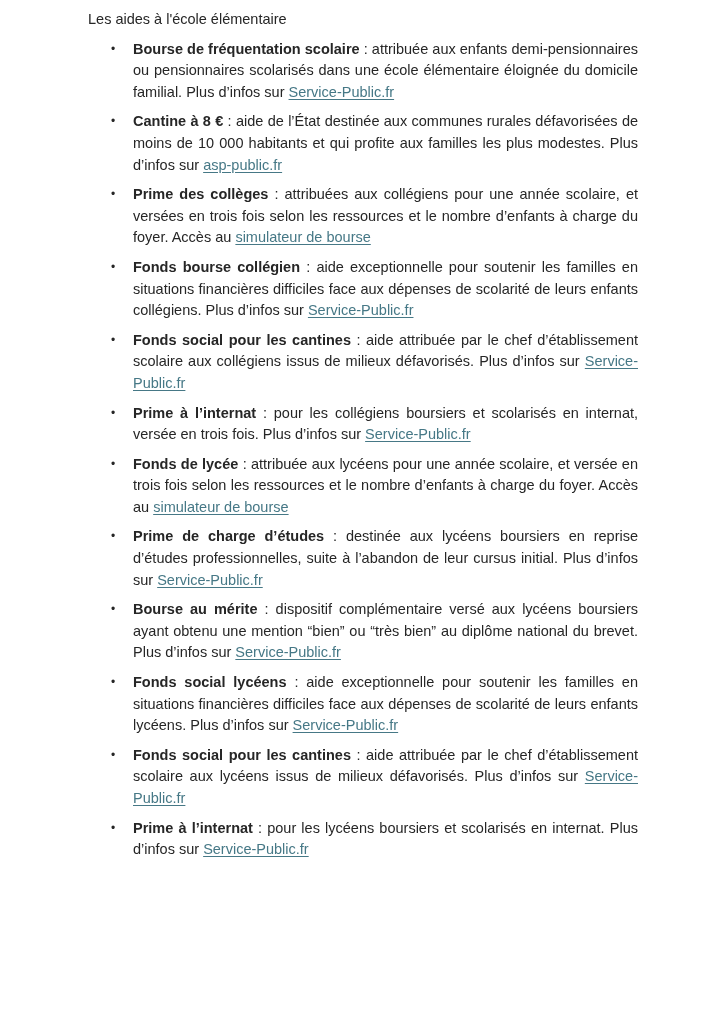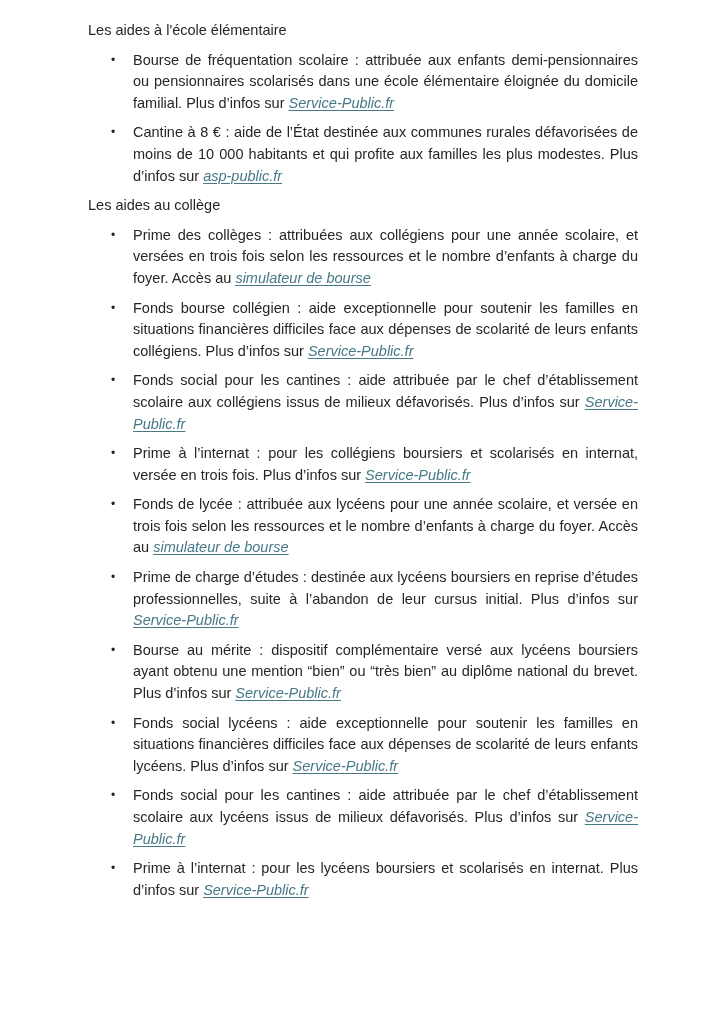--- a/index.html
+++ b/index.html
@@ -9,21 +9,21 @@
   }
   html, body { margin: 0; padding: 0; }
   body {
     width: 724px; height: 1024px;
     background: var(--background);
     overflow: hidden;
   }
   .page {
     box-sizing: border-box;
     width: 724px; height: 1024px;
-    padding: 20px 86px 0 88px;
+    padding: 9px 86px 0 88px;
     font-family: "Liberation Sans", "DejaVu Sans", sans-serif;
     font-size: 14.5px;
     line-height: 21.6px;
     color: var(--text);
     -webkit-font-smoothing: antialiased;
   }
   .section { margin: 0; }
   .section-heading {
     margin: 0 0 8px 0;
     font-weight: normal;
@@ -37,27 +37,26 @@
     margin: 0 0 8px 0;
     text-align: justify;
   }
   .bullet {
     position: absolute;
     left: 23px; top: 0;
     font-size: 12px;
     line-height: 21.6px;
     color: var(--text);
   }
-  .item-title { font-weight: normal; }
+  .item-title { font-weight: bold; }
   .item-link {
     color: var(--link);
     text-decoration: underline;
     text-underline-offset: 2px;
     cursor: pointer;
-    font-style: italic;
   }
 </style>
 </head>
 <body>
 
 <div class="page">
 
   <div class="section">
     <p class="section-heading">Les aides à l'école élémentaire</p>
 
@@ -66,21 +65,20 @@
       <span class="item-title">Bourse de fréquentation scolaire</span><span class="item-text">&nbsp;: attribuée aux enfants demi-pensionnaires ou pensionnaires scolarisés dans une école élémentaire éloignée du domicile familial. Plus d’infos sur </span><a class="item-link">Service-Public.fr</a>
     </div>
 
     <div class="item">
       <span class="bullet">•</span>
       <span class="item-title">Cantine à 8 €</span><span class="item-text">&nbsp;: aide de l’État destinée aux communes rurales défavorisées de moins de 10&nbsp;000 habitants et qui profite aux familles les plus modestes. Plus d’infos sur </span><a class="item-link">asp-public.fr</a>
     </div>
   </div>
 
   <div class="section">
-    <p class="section-heading">Les aides au collège</p>
 
     <div class="item">
       <span class="bullet">•</span>
       <span class="item-title">Prime des collèges</span><span class="item-text">&nbsp;: attribuées aux collégiens pour une année scolaire, et versées en trois fois selon les ressources et le nombre d’enfants à charge du foyer. Accès au </span><a class="item-link">simulateur de bourse</a>
     </div>
 
     <div class="item">
       <span class="bullet">•</span>
       <span class="item-title">Fonds bourse collégien</span><span class="item-text">&nbsp;: aide exceptionnelle pour soutenir les familles en situations financières difficiles face aux dépenses de scolarité de leurs enfants collégiens. Plus d’infos sur </span><a class="item-link">Service-Public.fr</a>
     </div>

